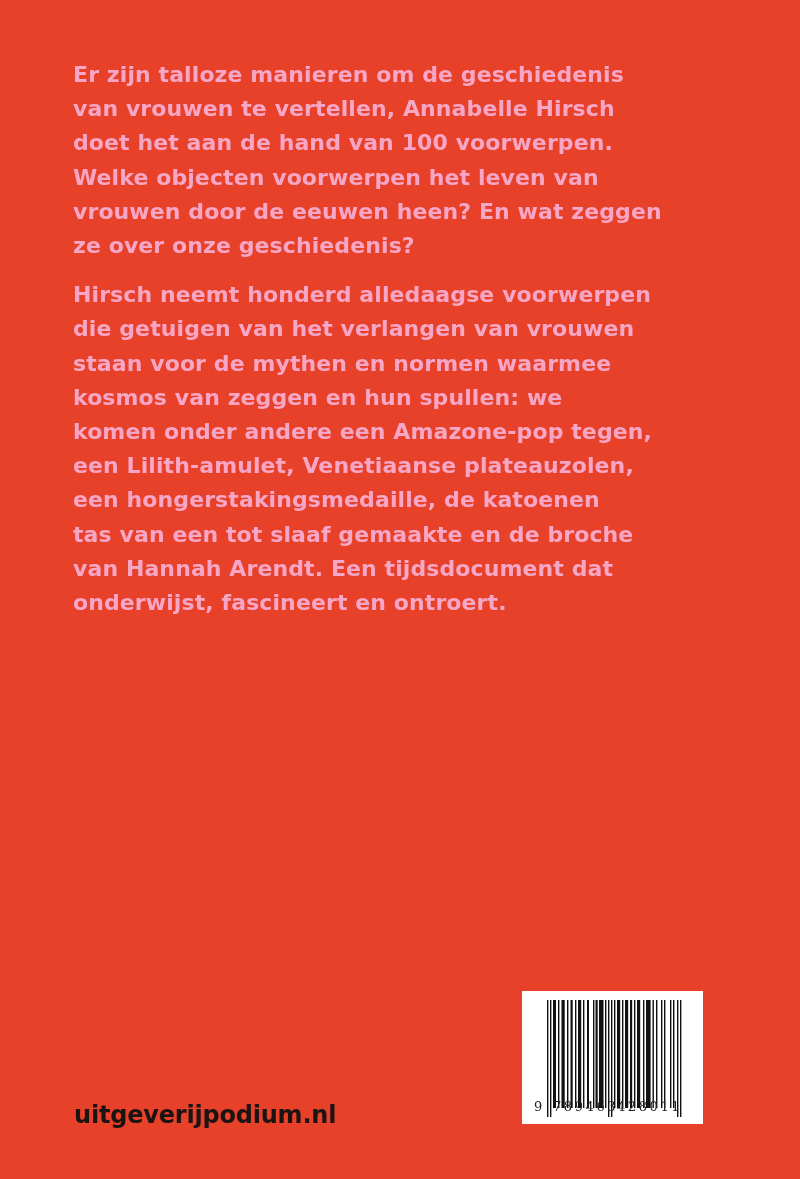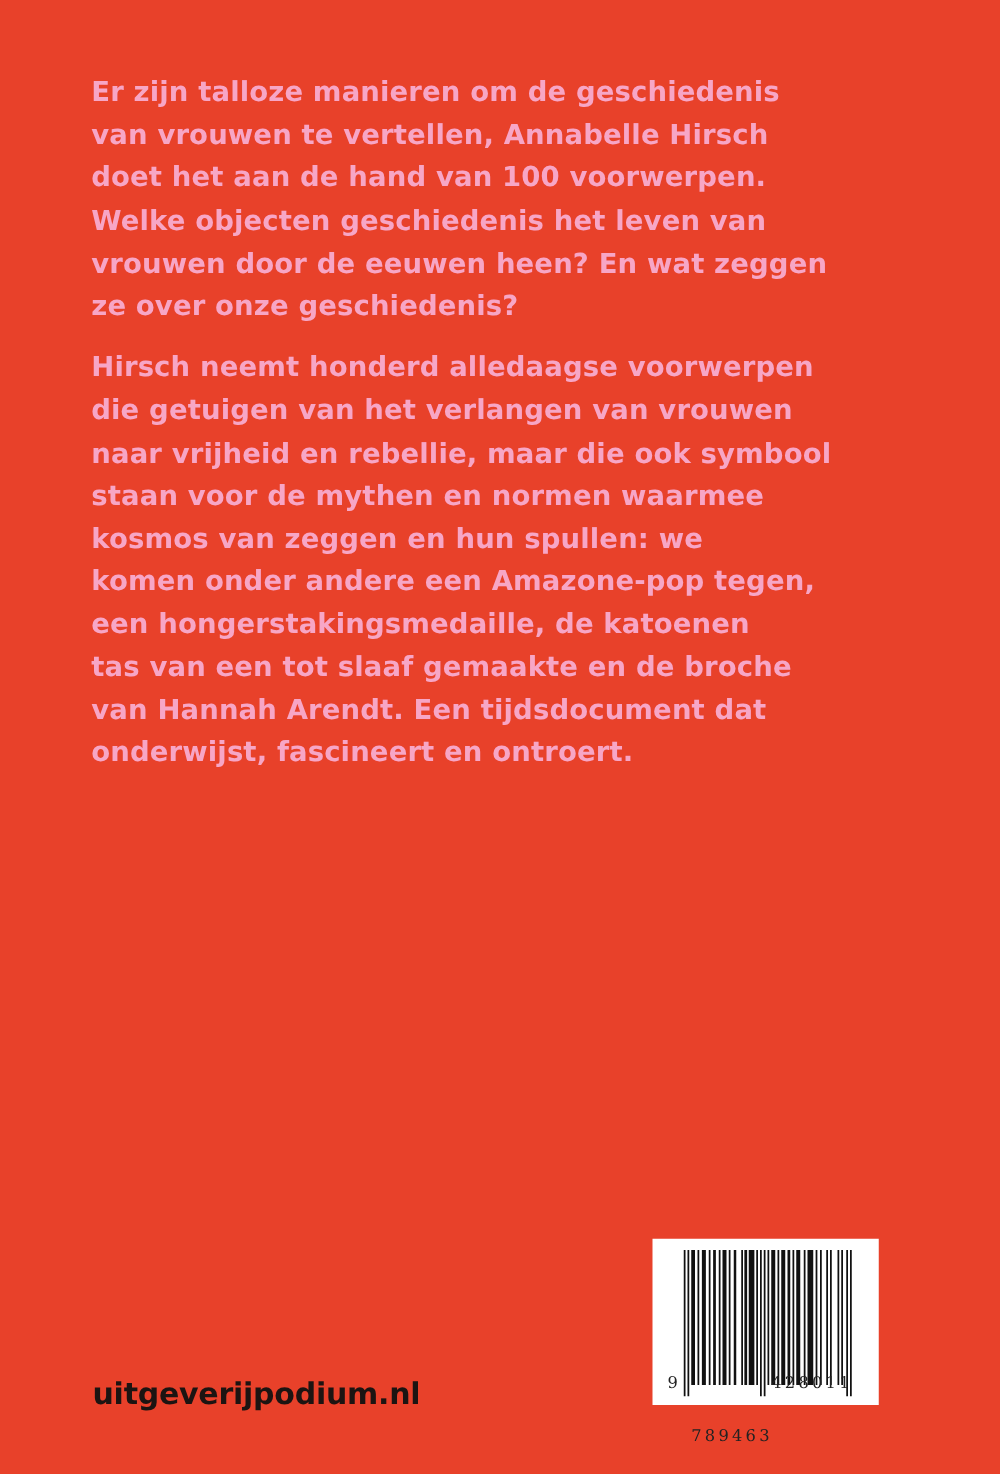--- a/index.html
+++ b/index.html
@@ -73,31 +73,31 @@
 </head>
 <body>
 
 <div class="cover">
 
   <div class="blurb">
     <p>
       <span class="line">Er zijn talloze manieren om de geschiedenis</span>
       <span class="line">van vrouwen te vertellen, Annabelle Hirsch</span>
       <span class="line">doet het aan de hand van 100 voorwerpen.</span>
-      <span class="line">Welke objecten geschiedenis het leven van</span>
+      <span class="line">Welke objecten voorwerpen het leven van</span>
       <span class="line">vrouwen door de eeuwen heen? En wat zeggen</span>
       <span class="line">ze over onze geschiedenis?</span>
     </p>
     <p>
       <span class="line">Hirsch neemt honderd alledaagse voorwerpen</span>
       <span class="line">die getuigen van het verlangen van vrouwen</span>
-      <span class="line">naar vrijheid en rebellie, maar die ook symbool</span>
       <span class="line">staan voor de mythen en normen waarmee</span>
       <span class="line">kosmos van zeggen en hun spullen: we</span>
       <span class="line">komen onder andere een Amazone-pop tegen,</span>
+      <span class="line">een Lilith-amulet, Venetiaanse plateauzolen,</span>
       <span class="line">een hongerstakingsmedaille, de katoenen</span>
       <span class="line">tas van een tot slaaf gemaakte en de broche</span>
       <span class="line">van Hannah Arendt. Een tijdsdocument dat</span>
       <span class="line">onderwijst, fascineert en ontroert.</span>
     </p>
   </div>
 
   <div class="barcode-box">
     <svg class="barcode-svg" viewBox="0 0 181 133" xmlns="http://www.w3.org/2000/svg">
       <g fill="#111">
@@ -137,20 +137,20 @@
         <rect x="142" y="9" width="1.4" height="108"></rect>
         <rect x="148" y="9" width="1.4" height="108"></rect>
         <rect x="151" y="9" width="1.4" height="108"></rect>
 
         <rect x="155" y="9" width="1.4" height="117"></rect>
         <rect x="158" y="9" width="1.4" height="117"></rect>
       </g>
     </svg>
     <div class="isbn-digits">
       <span style="left:12px; letter-spacing:0;">9</span>
-      <span style="left:31px; letter-spacing:2.6px;margin-top:43px;">789463</span>
+      <span style="left:31px; letter-spacing:2.6px;">789463</span>
       <span style="left:95px; letter-spacing:2.6px;">428011</span>
     </div>
   </div>
 
   <div class="publisher-url">uitgeverijpodium.nl</div>
 
 </div>
 
 </body></html>

